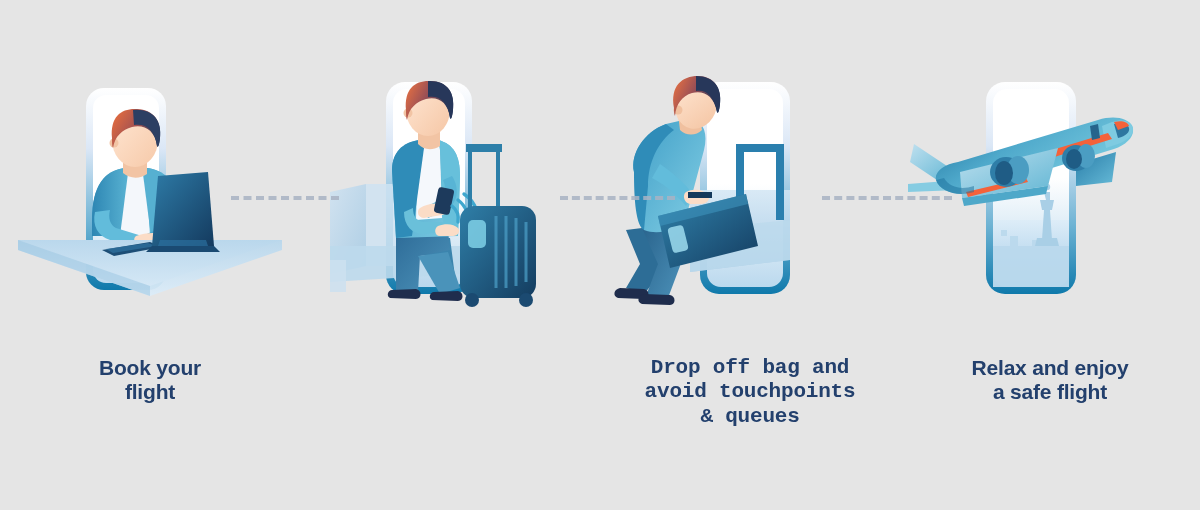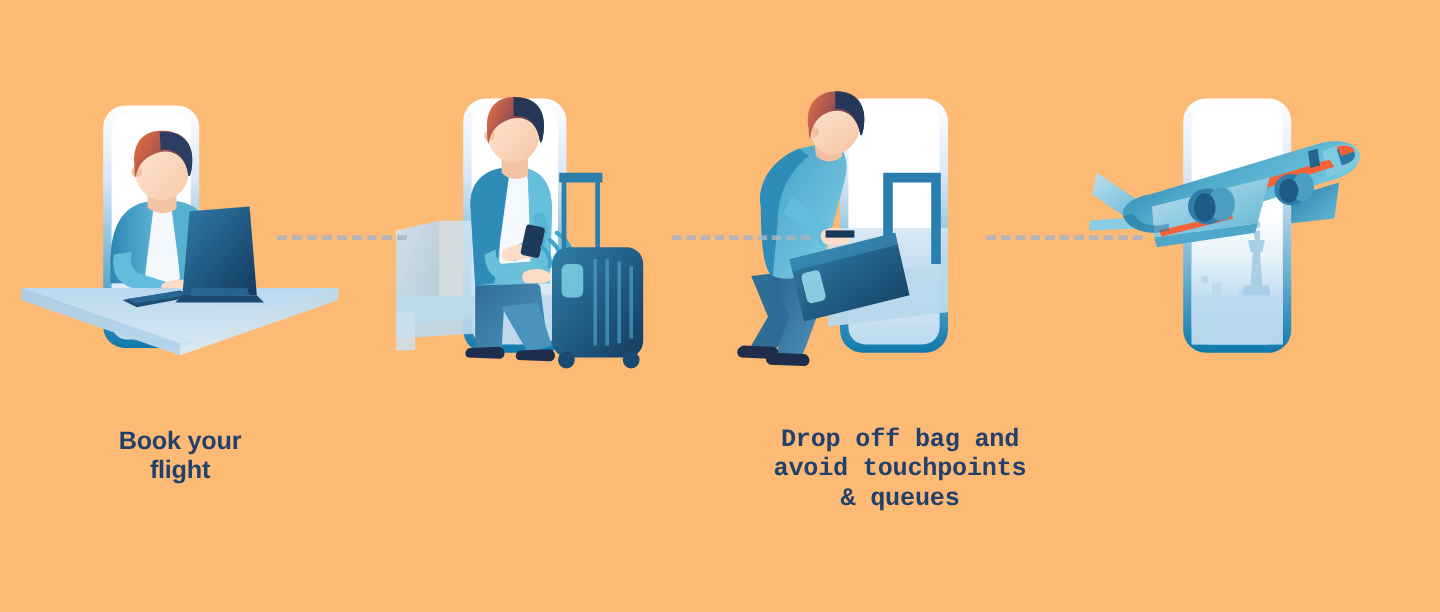--- a/index.html
+++ b/index.html
@@ -13,21 +13,21 @@
     height: 510px;
     overflow: hidden;
     font-family: "Liberation Sans", sans-serif;
     -webkit-font-smoothing: antialiased;
   }
 
   .journey {
     position: relative;
     width: 1200px;
     height: 510px;
-    background: #fdba74;
+    background: #e5e5e5;
   }
 
   
   .step {
     position: absolute;
     top: 60px;
     width: 300px;
     height: 400px;
   }
   .step-1 { left: 0px; }
@@ -474,19 +474,21 @@
           <ellipse cx="104" cy="113" rx="9" ry="12" fill="#1f5c85"></ellipse>
 
           <ellipse cx="176" cy="98" rx="14" ry="13" fill="#2f7ea8"></ellipse>
           <ellipse cx="186" cy="96" rx="9" ry="12" fill="#4b9dc2"></ellipse>
           <ellipse cx="174" cy="99" rx="8" ry="10" fill="#1f5c85"></ellipse>
 
           <path d="M74 132 C58 137 40 132 36 120 L44 118 C50 128 62 130 74 126 Z" fill="#1b6f9b" opacity=".5"></path>
         </g>
       </svg>
     </div>
+    <div class="caption">Relax and enjoy
+a safe flight</div>
   </div>
 
   <div class="connector conn-1"></div>
   <div class="connector conn-2"></div>
   <div class="connector conn-3"></div>
 
 </div>
 
 </body></html>

